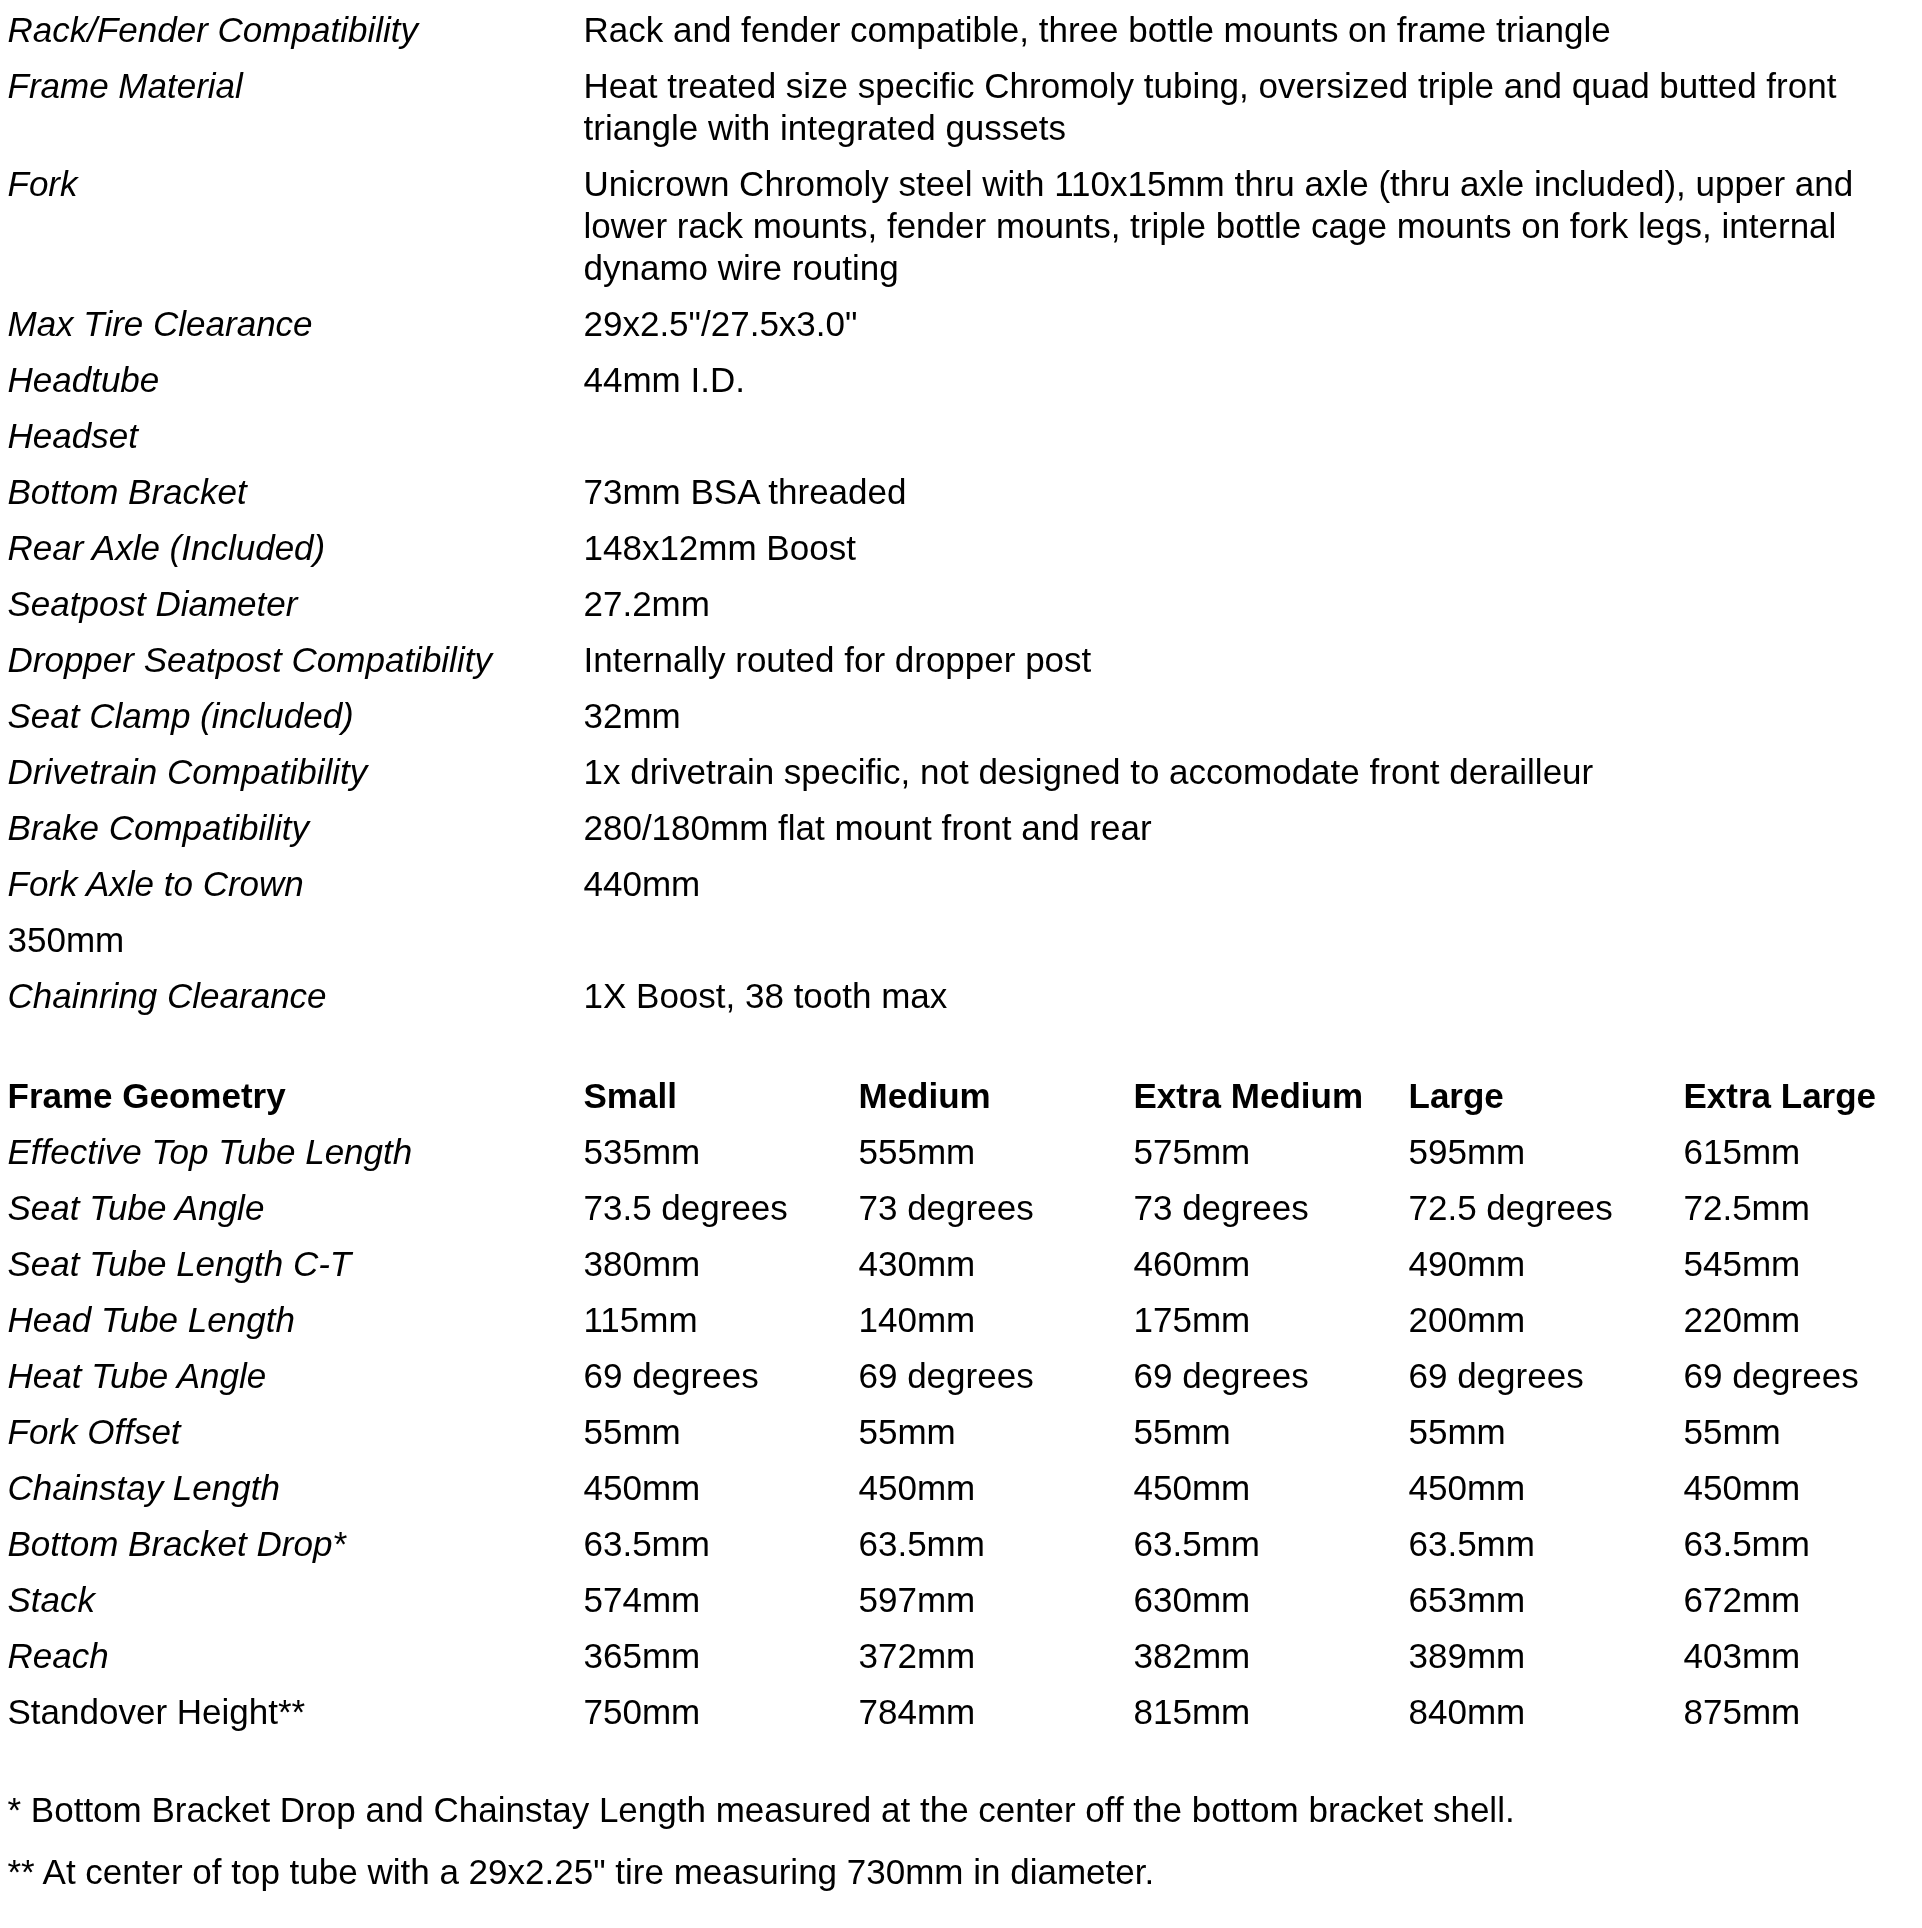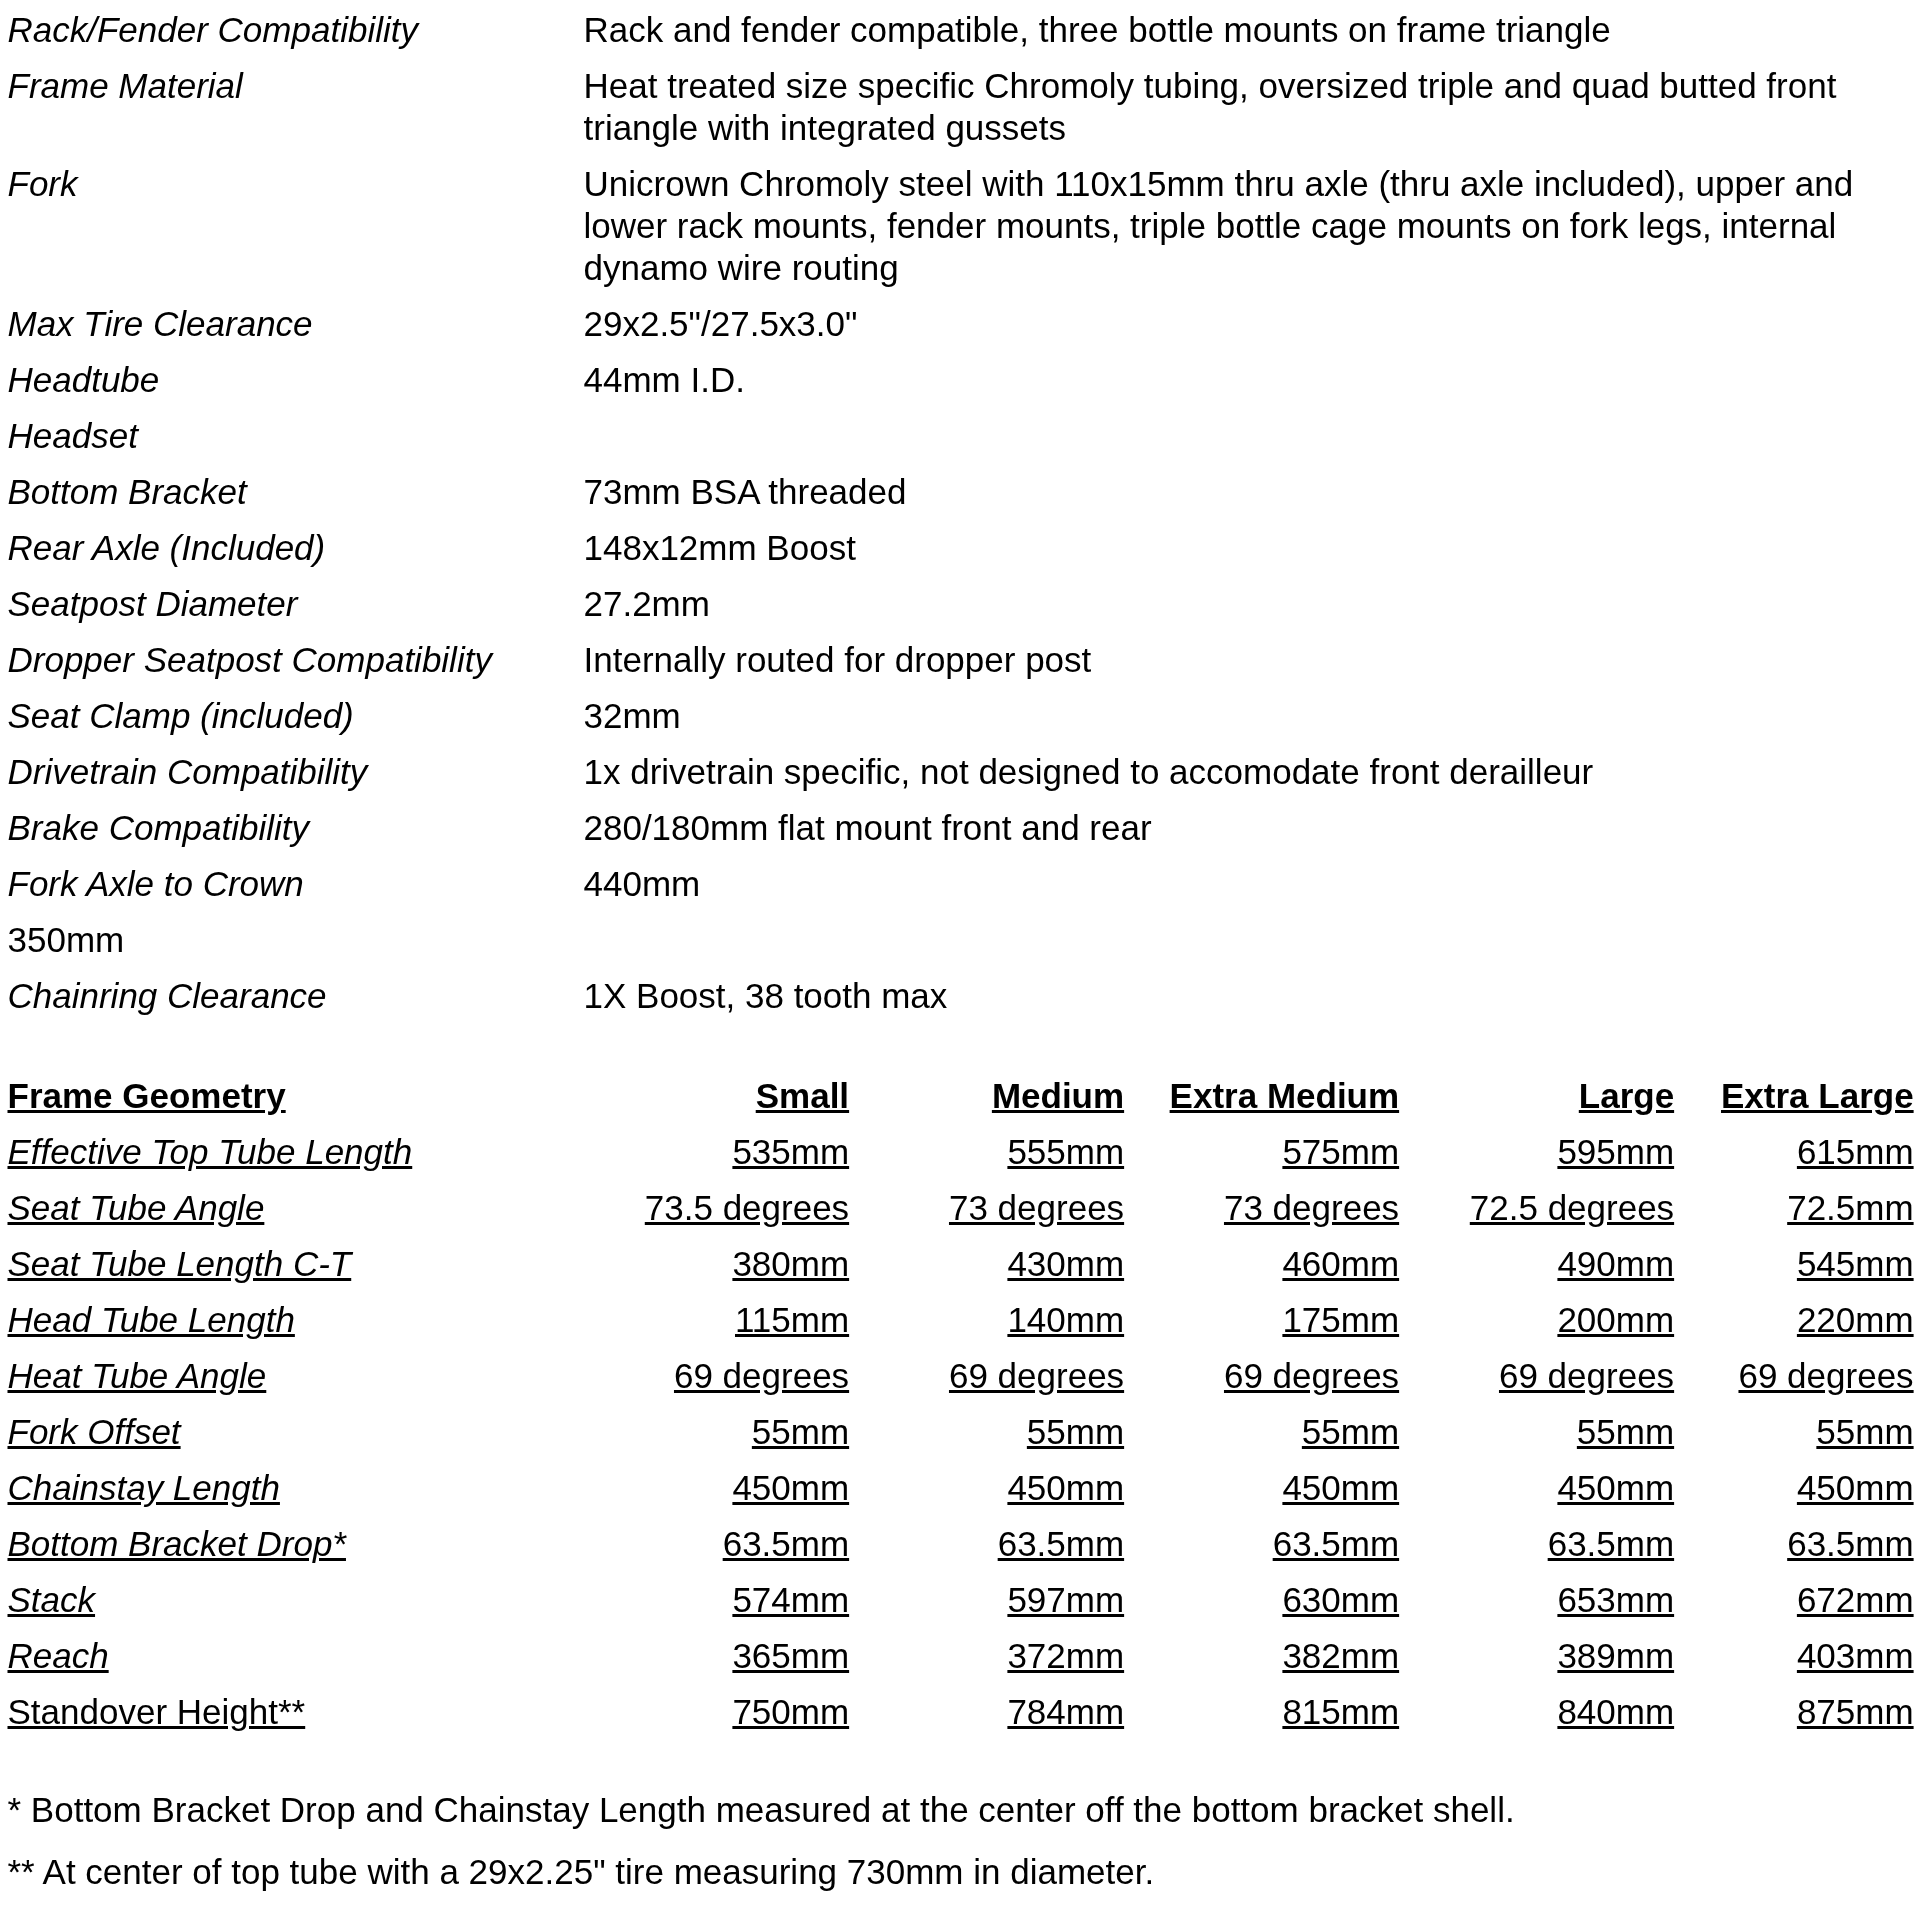--- a/index.html
+++ b/index.html
@@ -35,32 +35,30 @@
     padding-right: 38px;
   }
   
   .geometry {
     margin-top: 58px;
   }
   .geo-row {
     display: grid;
     grid-template-columns: 576px 275px 275px 275px 275px 1fr;
     margin-bottom: 14px;
-    text-decoration: underline;
   }
   .geo-label {
     font-style: italic;
     padding-right: 22.6px;
   }
   .geo-label.upright {
     font-style: normal;
   }
   .geo-cell {
     padding-right: 9.4px;
-    text-align: right;
   }
   .geo-header .geo-label,
   .geo-header .geo-cell {
     font-weight: bold;
     font-style: normal;
   }
   
   .footnotes {
     margin-top: 56px;
   }

